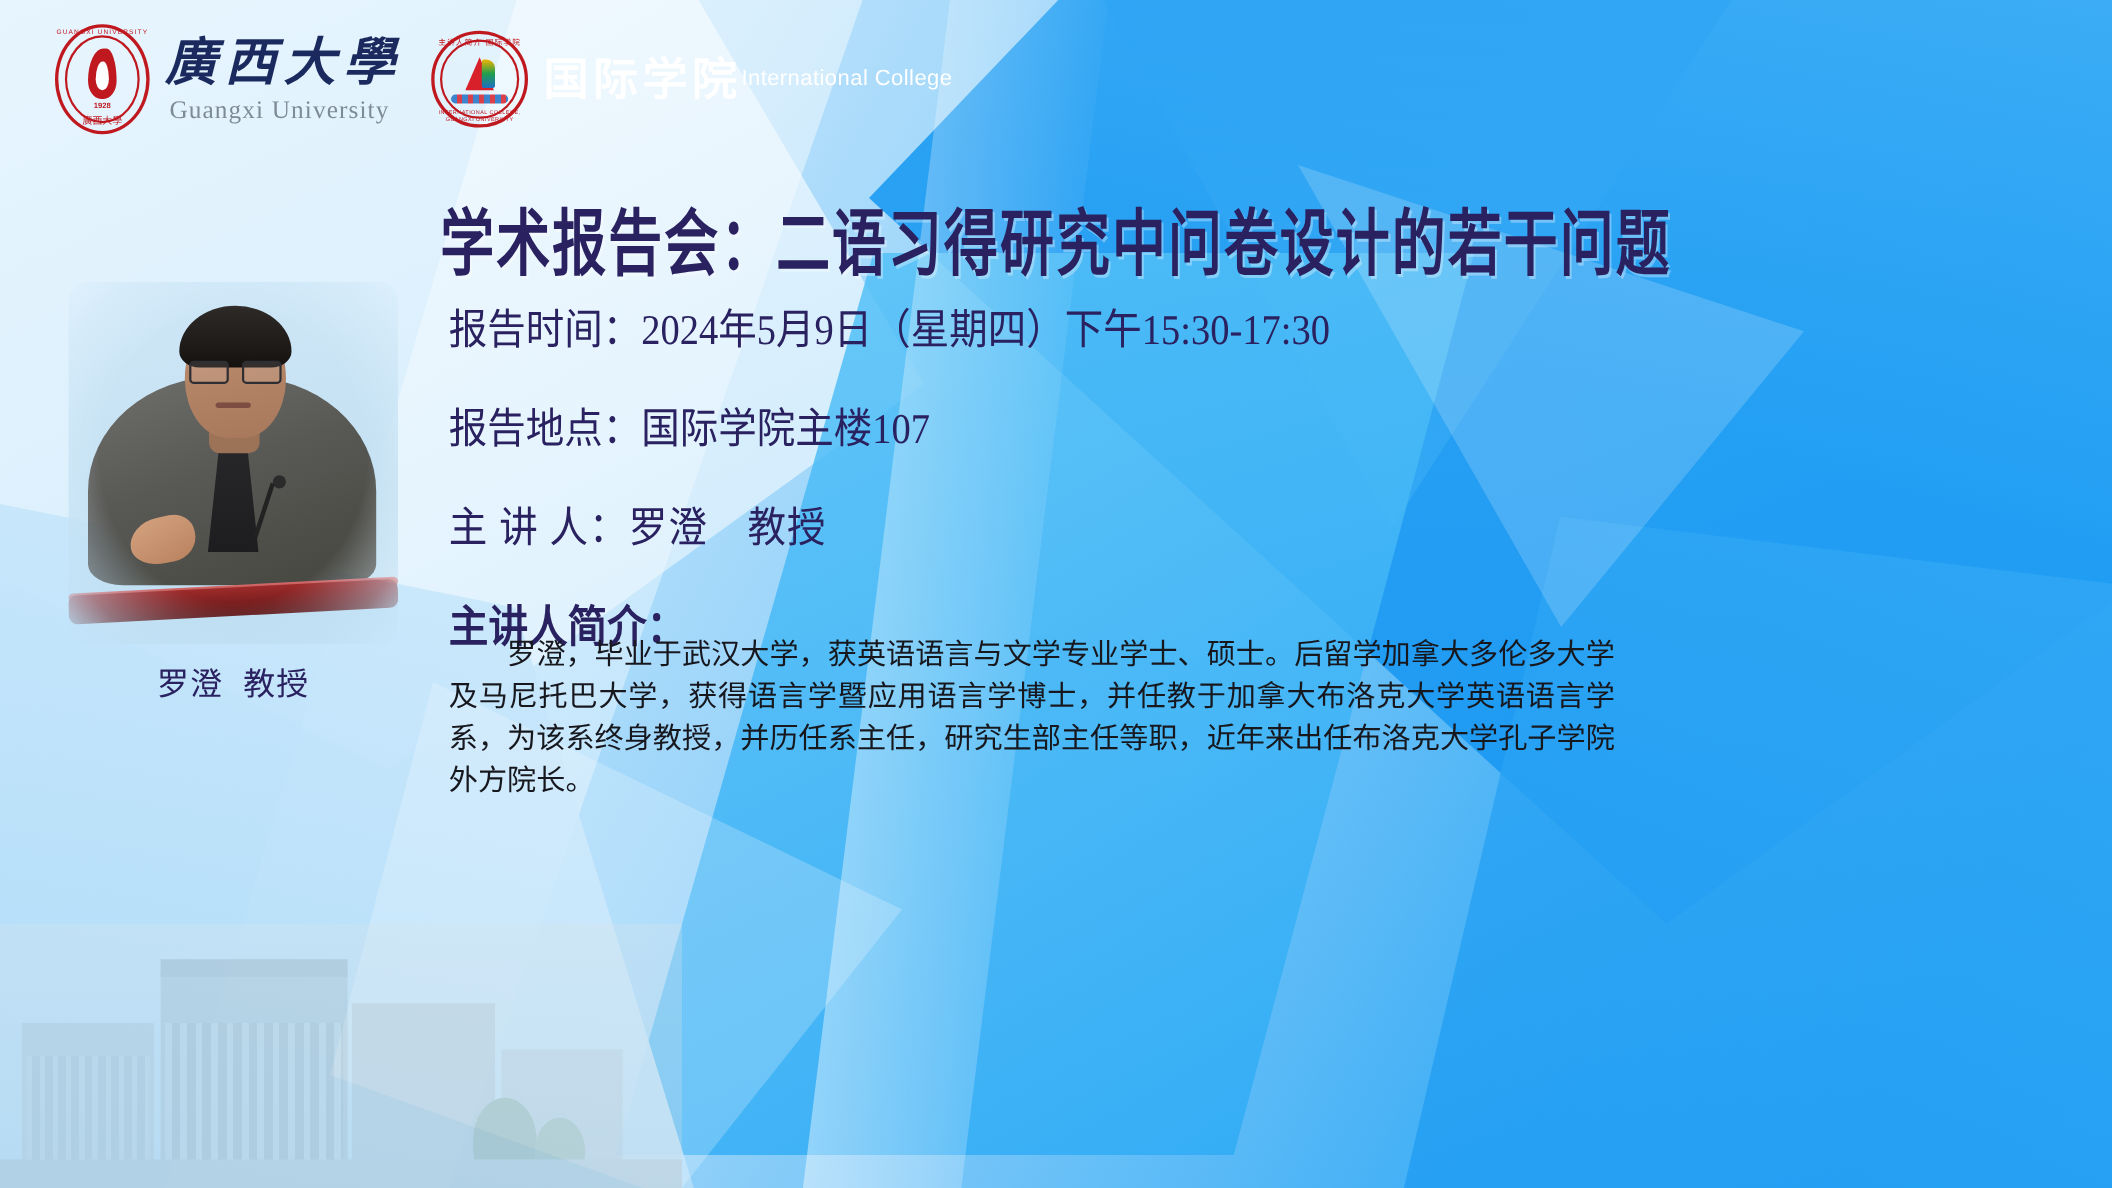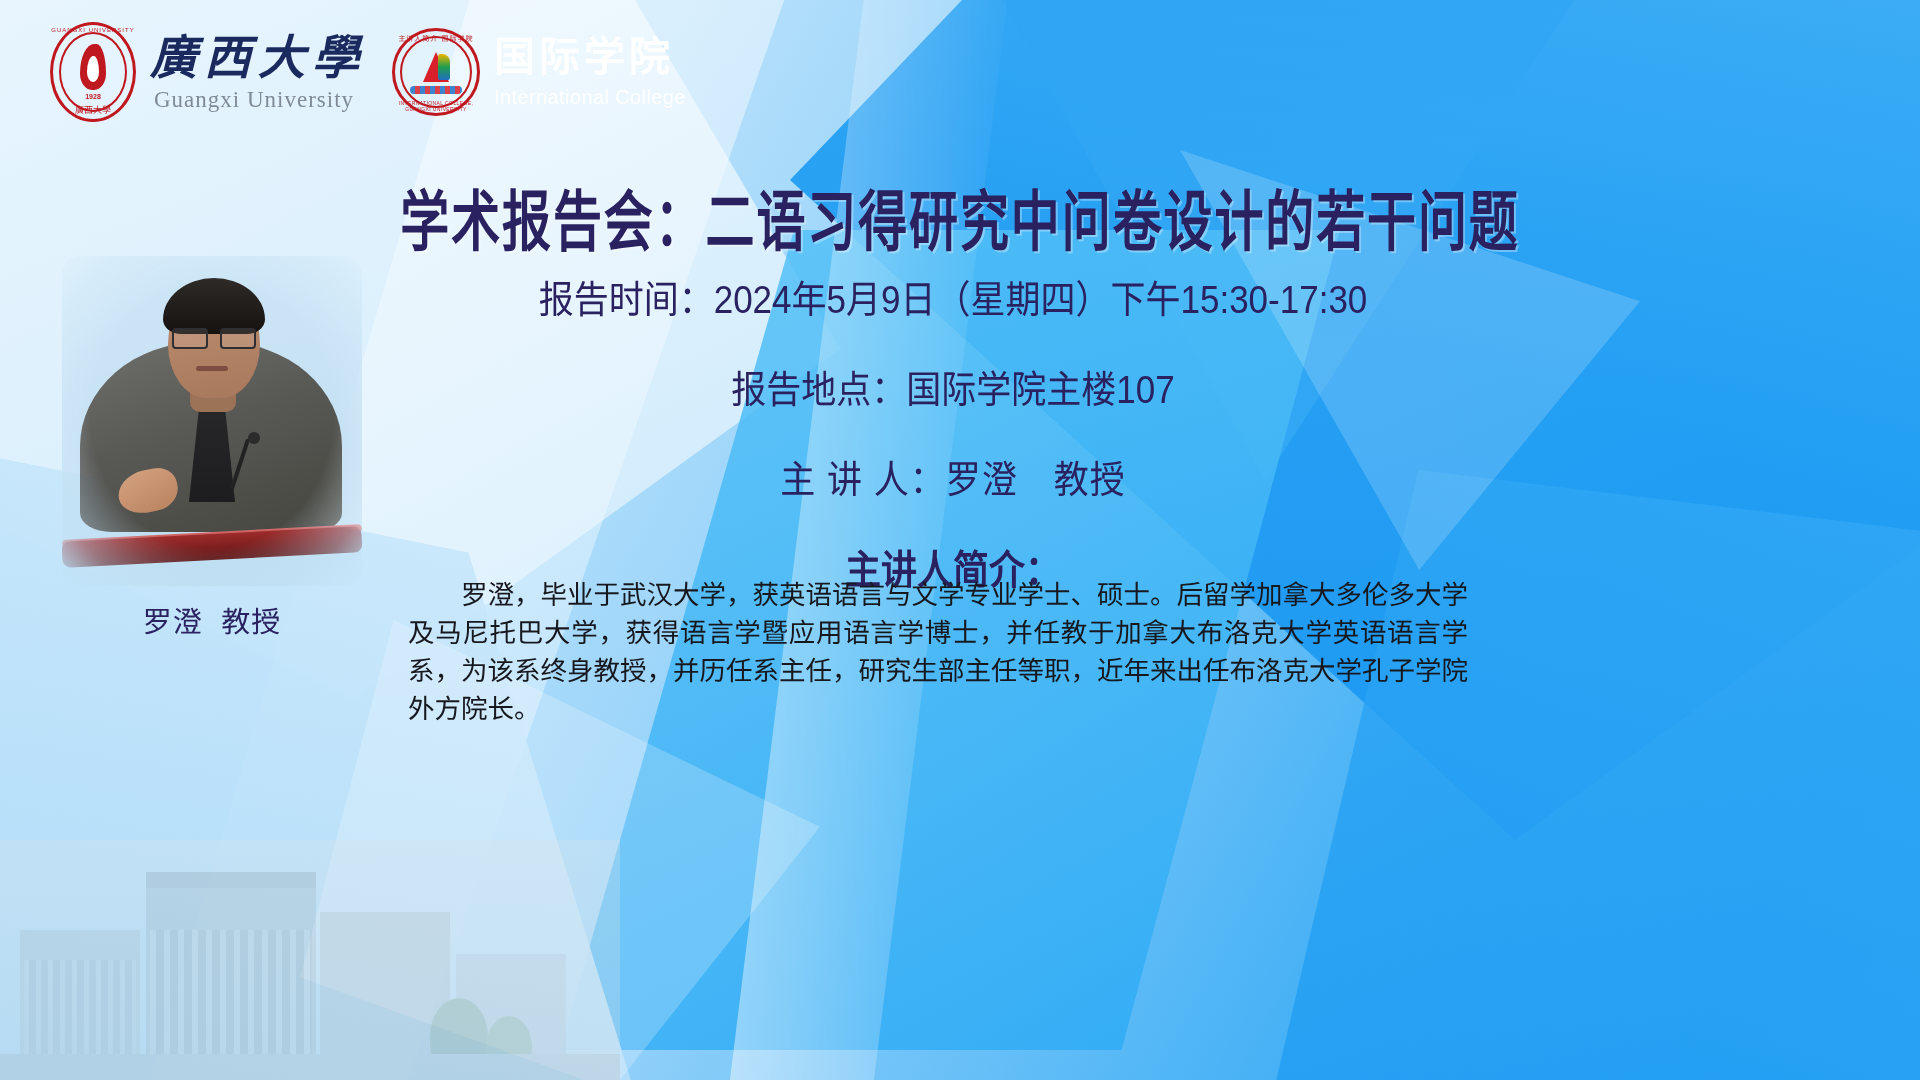--- a/index.html
+++ b/index.html
@@ -211,21 +211,21 @@
   .seal2 .t-top {
     position:absolute; left:0; right:0; top:5px; text-align:center;
     font-size:7px; color:#c0181f; letter-spacing:1px;
     font-family:"DejaVu Sans", sans-serif;
   }
   .seal2 .t-bot {
     position:absolute; left:0; right:0; bottom:4px; text-align:center;
     font-size:5px; color:#c0181f; letter-spacing:.4px;
   }
 
-  .coll-names { display:flex; flex-direction:column; line-height:1; }
+  .coll-names { display:flex; flex-direction:row; line-height:1; }
   .coll-cn {
     font-family:"DejaVu Sans", sans-serif;
     font-size: 41px; font-weight: 700; color:#ffffff;
     letter-spacing: 4px;
   }
   .coll-en {
     font-family:"Liberation Sans", sans-serif;
     font-size: 20px; color:#ffffff; letter-spacing:.4px; margin-top: 9px;
   }
 
@@ -243,23 +243,22 @@
     transform-origin: center top;
     text-shadow: 2px 2px 0 rgba(255,255,255,.32);
     white-space: nowrap;
   }
 
   
   .info {
     position: absolute;
     left: 408px; top: 270px;
     width: 1090px;
-    font-family: Liberation Sans, sans-serif;
+    font-family: Liberation Serif, serif;
     color: #2a2260;
-    text-align: center;
   }
   .info-line {
     font-size: 35px;
     font-weight: 500;
     letter-spacing: 0px;
     margin-bottom: 39px;
     white-space: nowrap;
     transform: scaleY(1.1);
     transform-origin: left center;
   }

